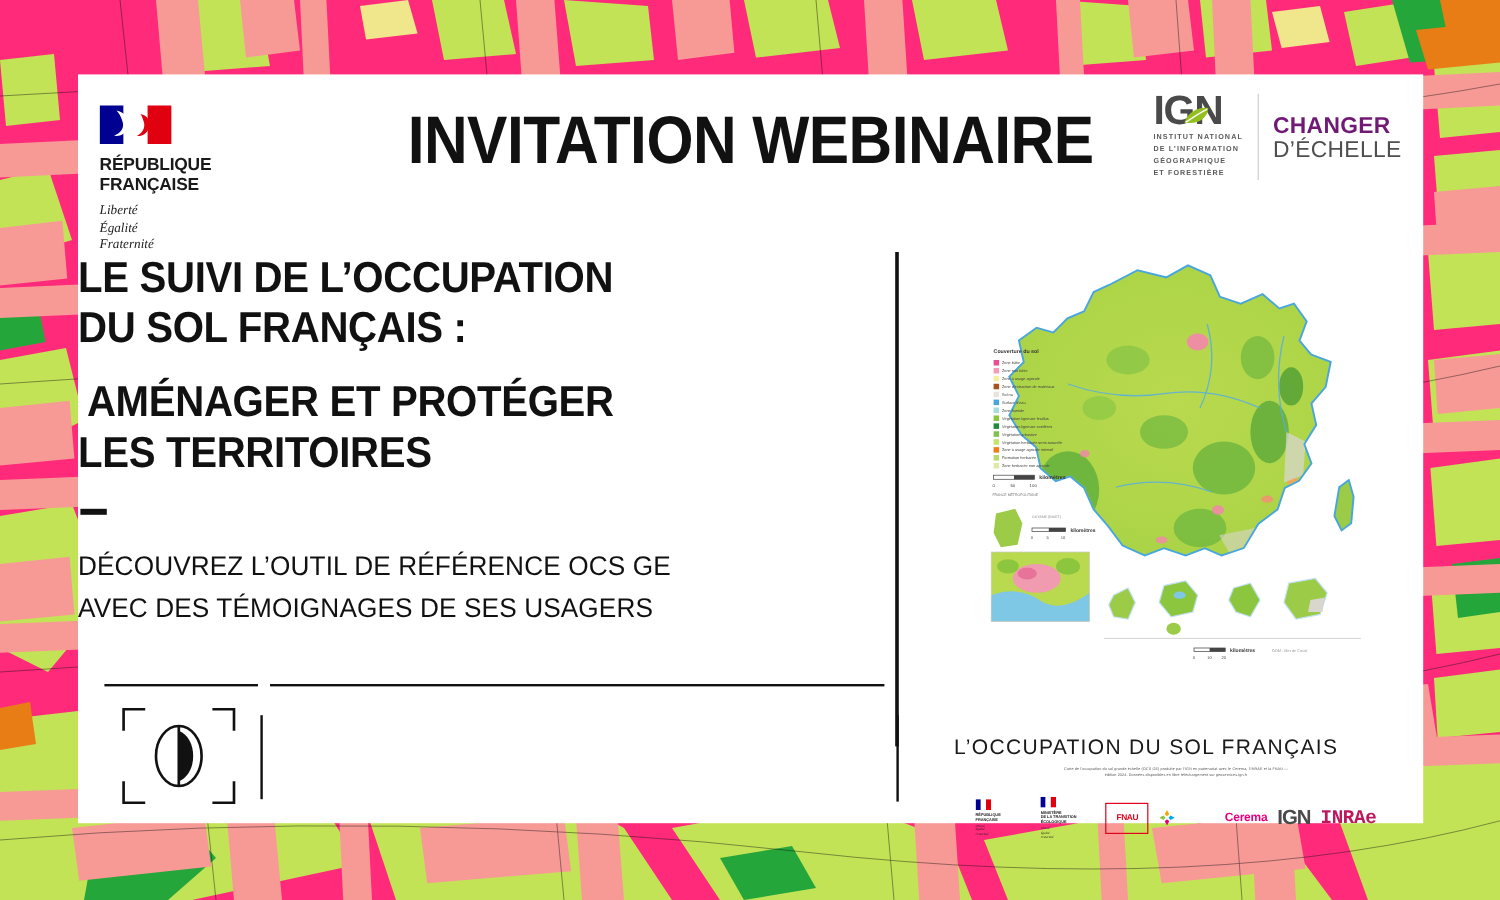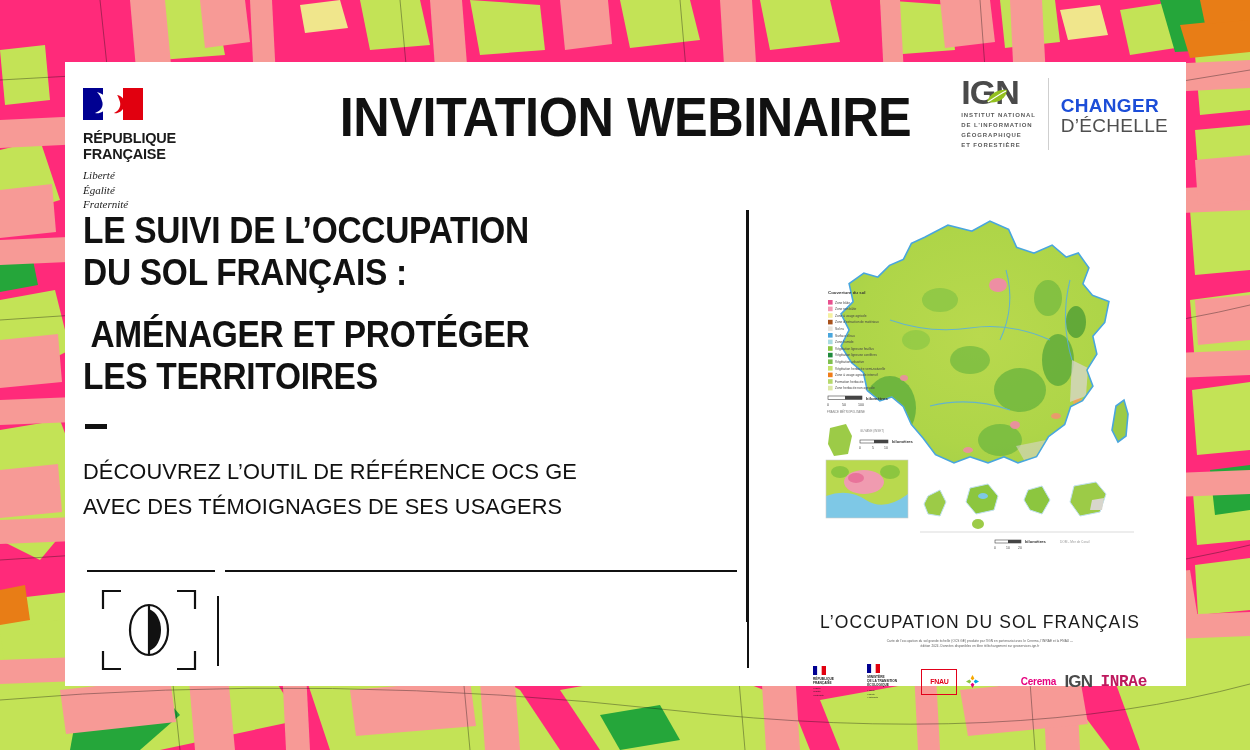--- a/index.html
+++ b/index.html
@@ -61,30 +61,30 @@
   }
   .ign-sub {
     font-family:"Liberation Sans", sans-serif;
     font-size:6px; font-weight:bold; line-height:1.65;
     letter-spacing:0.9px; color:#5a5a5a; margin-top:4px;
   }
   .ign-tag { padding-left:12px; padding-top:18px; }
   .ign-tag-1 {
     font-family:"Liberation Sans", sans-serif;
     font-weight:bold; font-size:19px; letter-spacing:0.3px;
-    color:#1d4ed8; line-height:1.05;
+    color:#701a75; line-height:1.05;
   }
   .ign-tag-2 {
     font-family:"Liberation Sans", sans-serif;
     font-weight:normal; font-size:19px; letter-spacing:0.3px;
     color:#4f4f4f; line-height:1.05;
   }
 
   
-  .left-col { position:absolute; left:18px; top:148px; width:650px; }
+  .left-col { position:absolute; left:0; top:148px; width:650px; }
 
   .headline {
     font-family:"Liberation Sans Narrow","Liberation Sans", sans-serif;
     font-weight:bold;
     font-size:36px;
     line-height:1.17;
     letter-spacing:-0.3px;
     color:#111111;
     transform:scaleX(0.93);
     transform-origin:left top;
@@ -129,21 +129,21 @@
 
   
   .vdiv-main { position:absolute; left:681px; top:148px; width:3px; height:412px; background:#111; }
   .vdiv-low  { position:absolute; left:682px; top:534px; width:1.5px; height:72px; background:#111; }
 
   
   .map-panel { position:absolute; left:730px; top:148px; width:370px; }
   .map-svg { display:block; width:320px; height:400px; margin:0 auto; }
 
   .map-title {
-    text-align:center;
+    text-align:left;
     font-family:"Liberation Sans", sans-serif;
     font-size:17.5px; letter-spacing:1.1px; color:#1a1a1a;
     margin-top:2px;
   }
   .map-credit {
     text-align:center;
     font-family:"Liberation Sans", sans-serif;
     font-size:3.1px; line-height:1.5; color:#555; margin-top:6px;
     letter-spacing:0.1px;
   }

